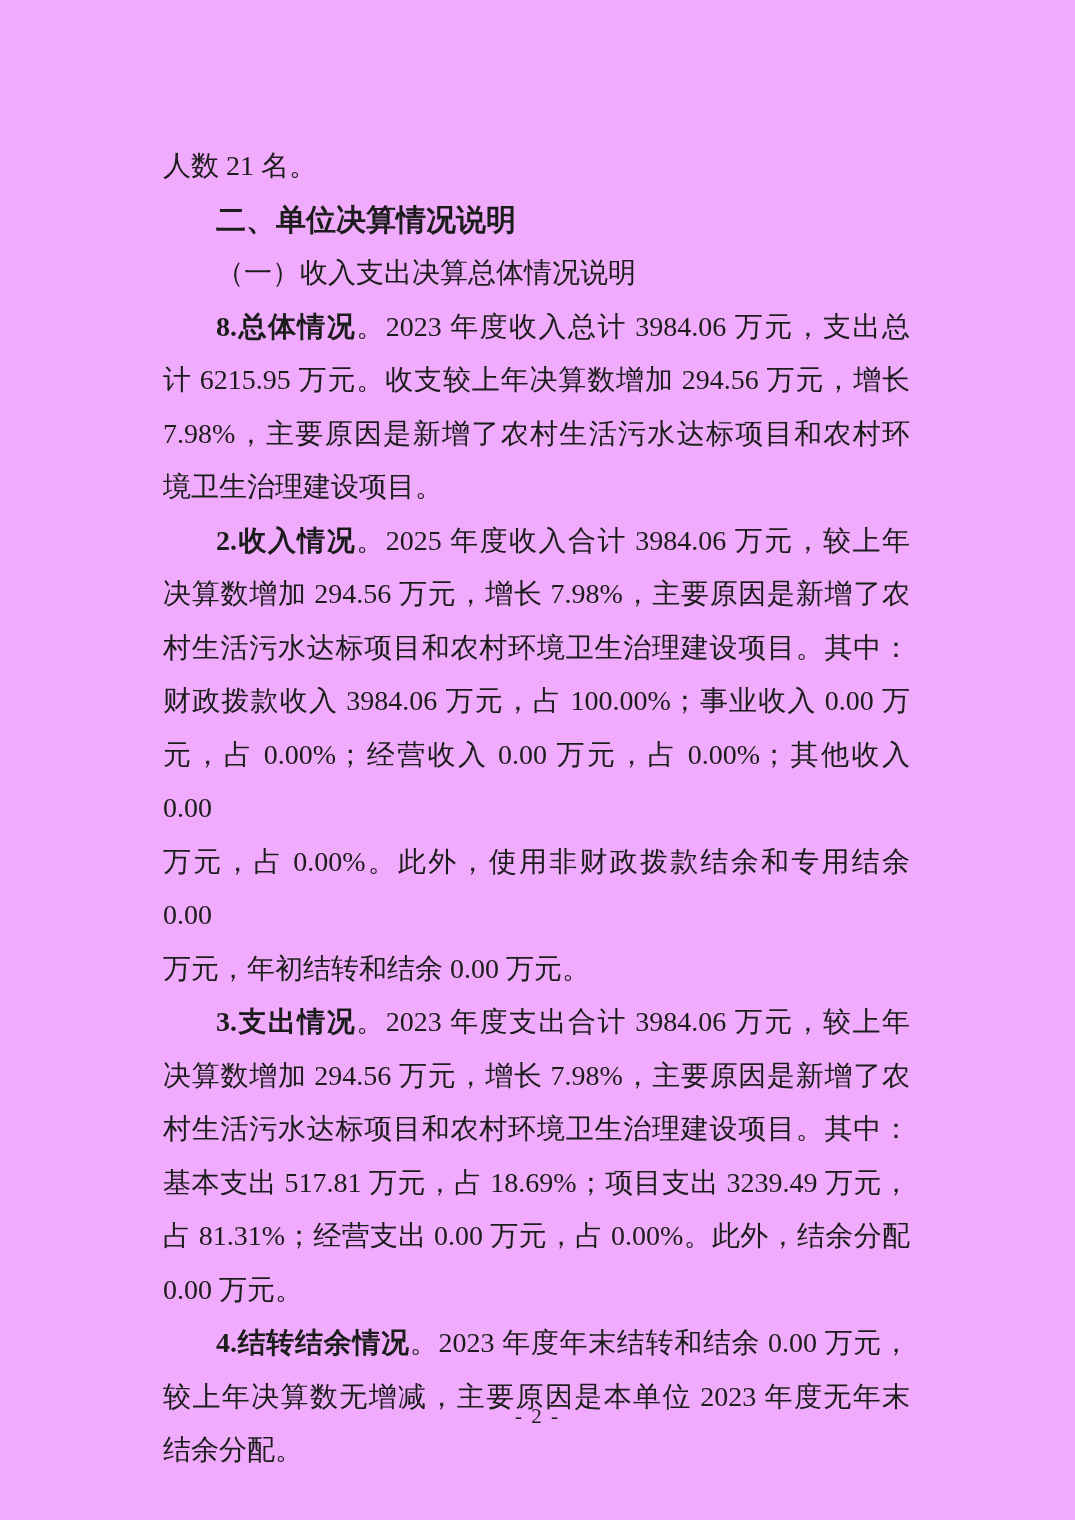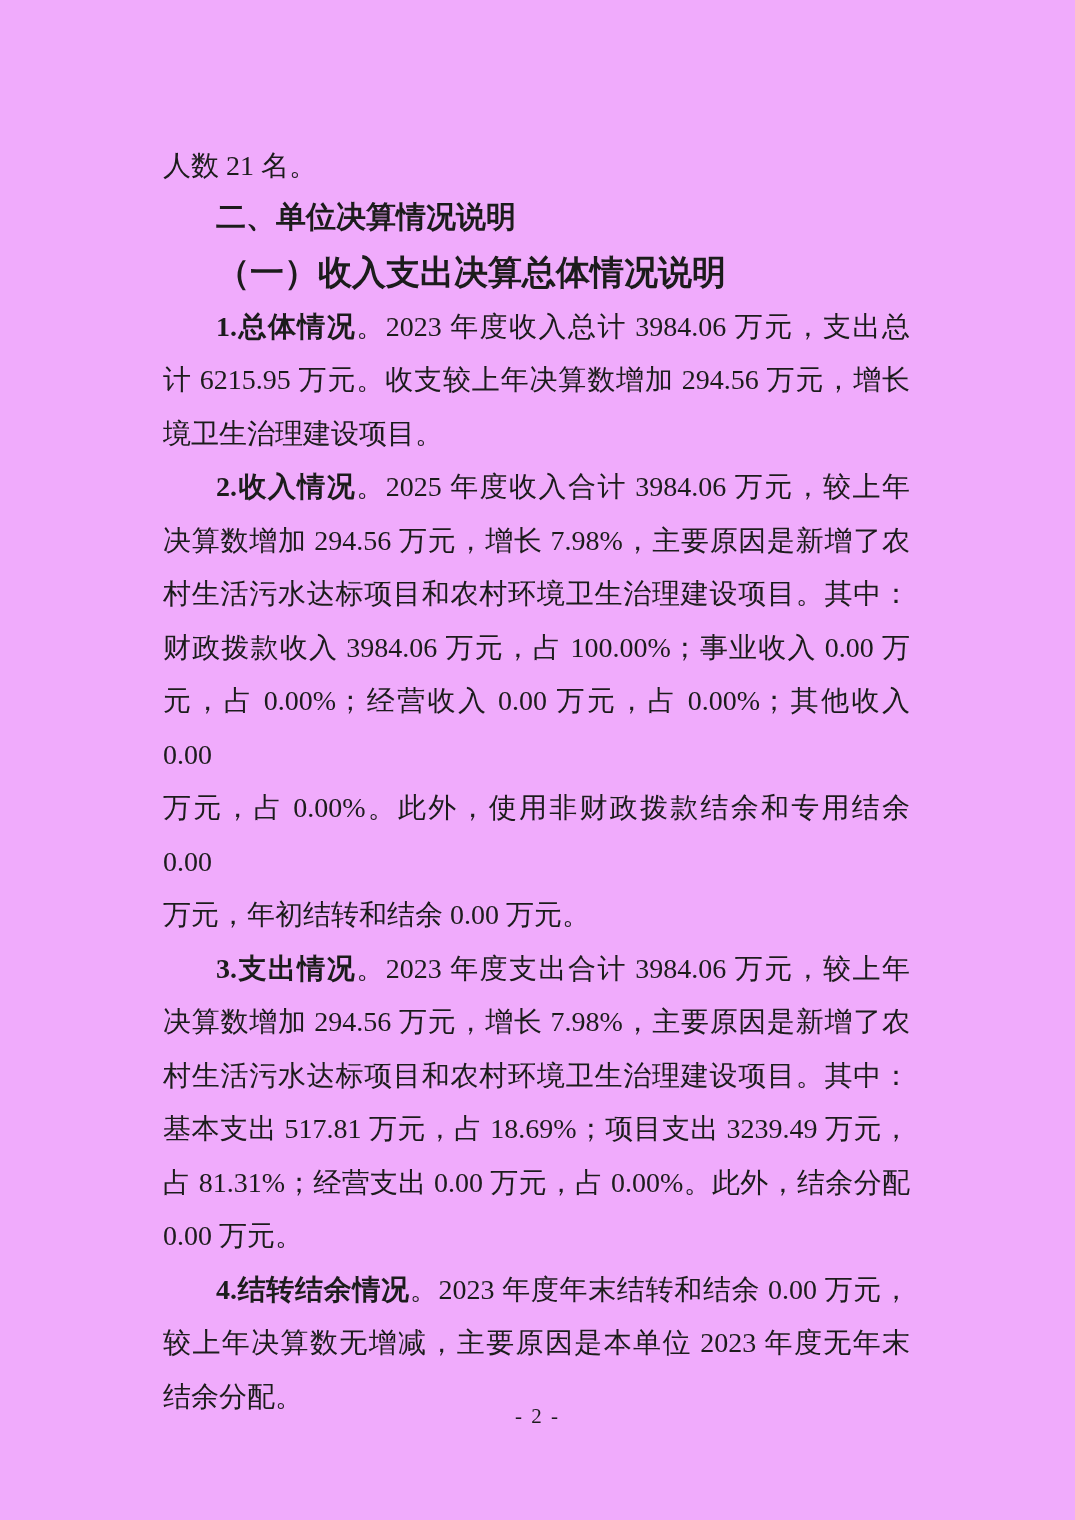--- a/index.html
+++ b/index.html
@@ -24,27 +24,27 @@
   }
   
   .full {
     text-align:justify;
     text-align-last:justify;
     -moz-text-align-last:justify;
   }
   
   .ind { text-indent:53px; }
   .h1 {
-    font-family:Liberation Mono, monospace;
+    font-family:Liberation Sans, sans-serif;
     font-weight:bold;
     font-size:30px;
   }
   .h2 {
-    font-weight:bold;
-    font-size:34px;
+    font-weight:normal;
+    font-size:28px;
   }
   b.lead { font-weight:bold; }
   .pagenum {
     position:absolute;
     top:1400px; left:0;
     width:100%;
     text-align:center;
     font-size:21px;
     line-height:32px;
     letter-spacing:2px;
@@ -55,22 +55,23 @@
 
 <div class="page">
   <div class="text-block">
 
     <div class="ln"><span>人数 21 名。</span></div>
 
     <div class="ln h1 ind"><span>二、单位决算情况说明</span></div>
 
     <div class="ln h2 ind"><span>（一）收入支出决算总体情况说明</span></div>
 
-    <div class="ln full ind"><b class="lead">1.总体情况</b><span>。2023 年度收入总计 3984.06 万元，支出总</span></div>
+    <div class="ln full ind"><b class="lead">8.总体情况</b><span>。2023 年度收入总计 3984.06 万元，支出总</span></div>
     <div class="ln full"><span>计 6215.95 万元。收支较上年决算数增加 294.56 万元，增长</span></div>
+    <div class="ln full"><span>7.98%，主要原因是新增了农村生活污水达标项目和农村环</span></div>
     <div class="ln"><span>境卫生治理建设项目。</span></div>
 
     <div class="ln full ind"><b class="lead">2.收入情况</b><span>。2025 年度收入合计 3984.06 万元，较上年</span></div>
     <div class="ln full"><span>决算数增加 294.56 万元，增长 7.98%，主要原因是新增了农</span></div>
     <div class="ln full"><span>村生活污水达标项目和农村环境卫生治理建设项目。其中：</span></div>
     <div class="ln full"><span>财政拨款收入 3984.06 万元，占 100.00%；事业收入 0.00 万</span></div>
     <div class="ln full"><span>元，占 0.00%；经营收入 0.00 万元，占 0.00%；其他收入 0.00</span></div>
     <div class="ln full"><span>万元，占 0.00%。此外，使用非财政拨款结余和专用结余 0.00</span></div>
     <div class="ln"><span>万元，年初结转和结余 0.00 万元。</span></div>
 

